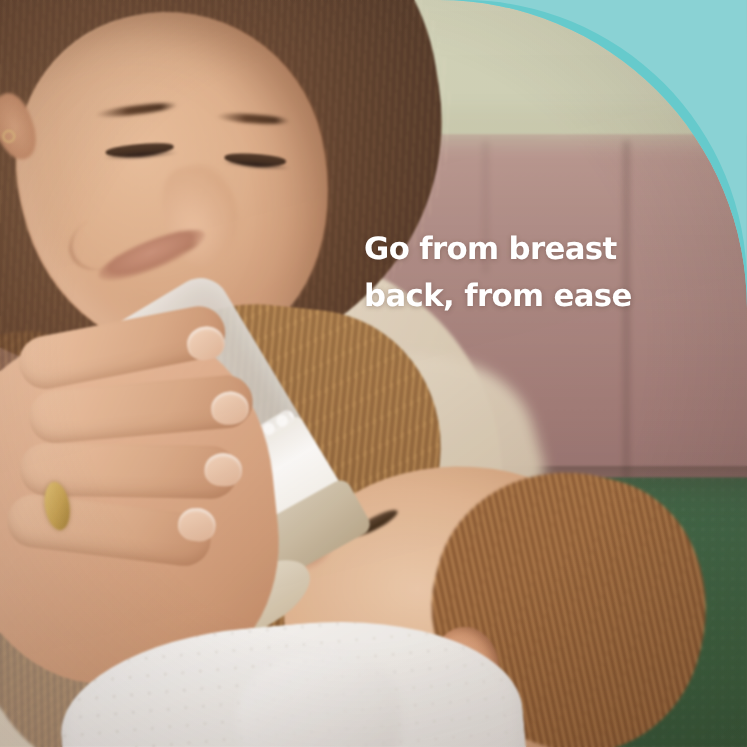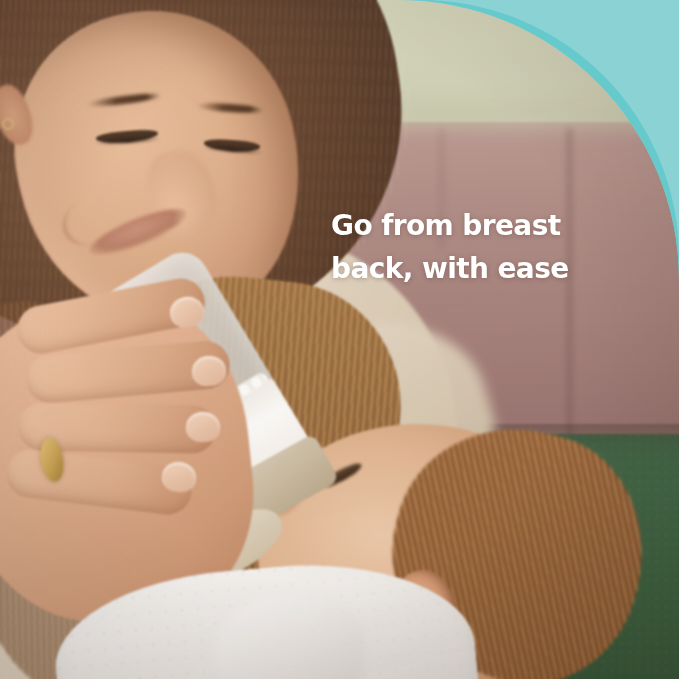--- a/index.html
+++ b/index.html
@@ -438,16 +438,16 @@
 
         <path fill="#8ad2d4" d="M280,0 L280,280 A280,280 0 0 0 0,0 Z"></path>
 
         <path fill="#66cacc" d="M0,0 A280,280 0 0 1 280,280 L280,258 A258,258 0 0 0 22,0 Z"></path>
       </g>
     </svg>
   </div>
 
   <div class="headline">
     <span class="ln">Go from breast</span>
-    <span class="ln">back, with ease</span>
+    <span class="ln">back, from ease</span>
   </div>
 
 </div>
 
 </body></html>

